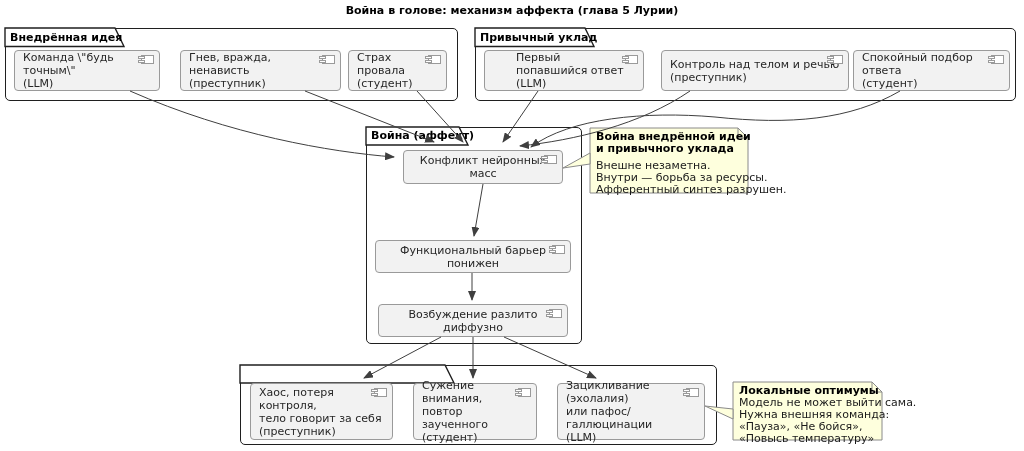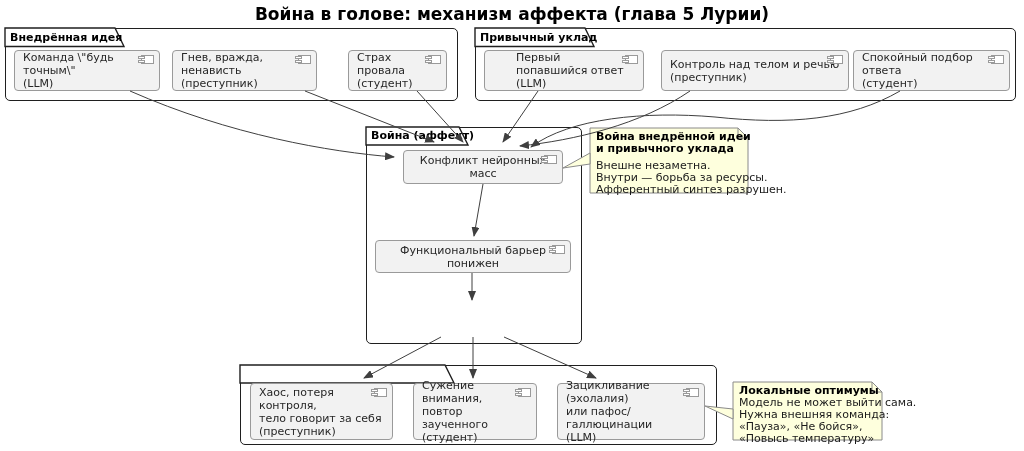--- a/index.html
+++ b/index.html
@@ -4,21 +4,21 @@
 <style>
   html,body{margin:0;padding:0;background:#fff;}
   #canvas{
     position:relative;width:1024px;height:451px;background:#fff;overflow:hidden;
     font-family:"DejaVu Sans", sans-serif;color:#1f1f1f;
     --box-fill:#F2F2F2; --box-border:#9A9A9A; --frame-border:#1F1F1F;
     --note-fill:#FEFFDD; --note-border:#8A8A8A; --arrow:#3F3F3F; --text:#262626;
   }
   .title{
     position:absolute;left:0;top:4px;width:1024px;text-align:center;
-    font-size:17px;font-weight:bold;color:#000;z-index:10;
+    font-size:11px;font-weight:bold;color:#000;z-index:10;
   }
   .frame{
     position:absolute;border:1.5px solid var(--frame-border);border-radius:5px;
     background:#fff;z-index:1;box-sizing:border-box;
   }
   .tab-label{
     position:absolute;z-index:10;font-size:11px;font-weight:bold;color:#000;
     white-space:nowrap;line-height:15px;
   }
   .component{
@@ -74,21 +74,21 @@
 
   <div class="tab-label" style="left:10px;top:30px;">Внедрённая идея</div>
   <div class="tab-label" style="left:480px;top:30px;">Привычный уклад</div>
   <div class="tab-label" style="left:371px;top:128px;">Война (аффект)</div>
 
   <div class="component" style="left:14px;top:50px;width:146px;height:41px;">
     <span class="cicon"></span>
     <div>Команда \"будь точным\"</div>
     <div>(LLM)</div>
   </div>
-  <div class="component" style="left:172px;top:50px;width:145px;height:41px;">
+  <div class="component" style="left:180px;top:50px;width:161px;height:41px;">
     <span class="cicon"></span>
     <div>Гнев, вражда, ненависть</div>
     <div>(преступник)</div>
   </div>
   <div class="component" style="left:348px;top:50px;width:99px;height:41px;">
     <span class="cicon"></span>
     <div>Страх провала</div>
     <div>(студент)</div>
   </div>
 
@@ -108,20 +108,24 @@
     <div>(студент)</div>
   </div>
 
   <div class="component center" style="left:403px;top:150px;width:160px;height:34px;">
     <span class="cicon"></span>
     <div>Конфликт нейронных масс</div>
   </div>
   <div class="component center" style="left:375px;top:240px;width:196px;height:33px;">
     <span class="cicon"></span>
     <div>Функциональный барьер понижен</div>
+  </div>
+  <div class="component center" style="left:378px;top:304px;width:190px;height:33px;">
+    <span class="cicon"></span>
+    <div>Возбуждение разлито диффузно</div>
   </div>
 
   <div class="component" style="left:250px;top:383px;width:143px;height:57px;">
     <span class="cicon"></span>
     <div>Хаос, потеря контроля,</div>
     <div>тело говорит за себя</div>
     <div>(преступник)</div>
   </div>
   <div class="component" style="left:413px;top:383px;width:124px;height:57px;">
     <span class="cicon"></span>

